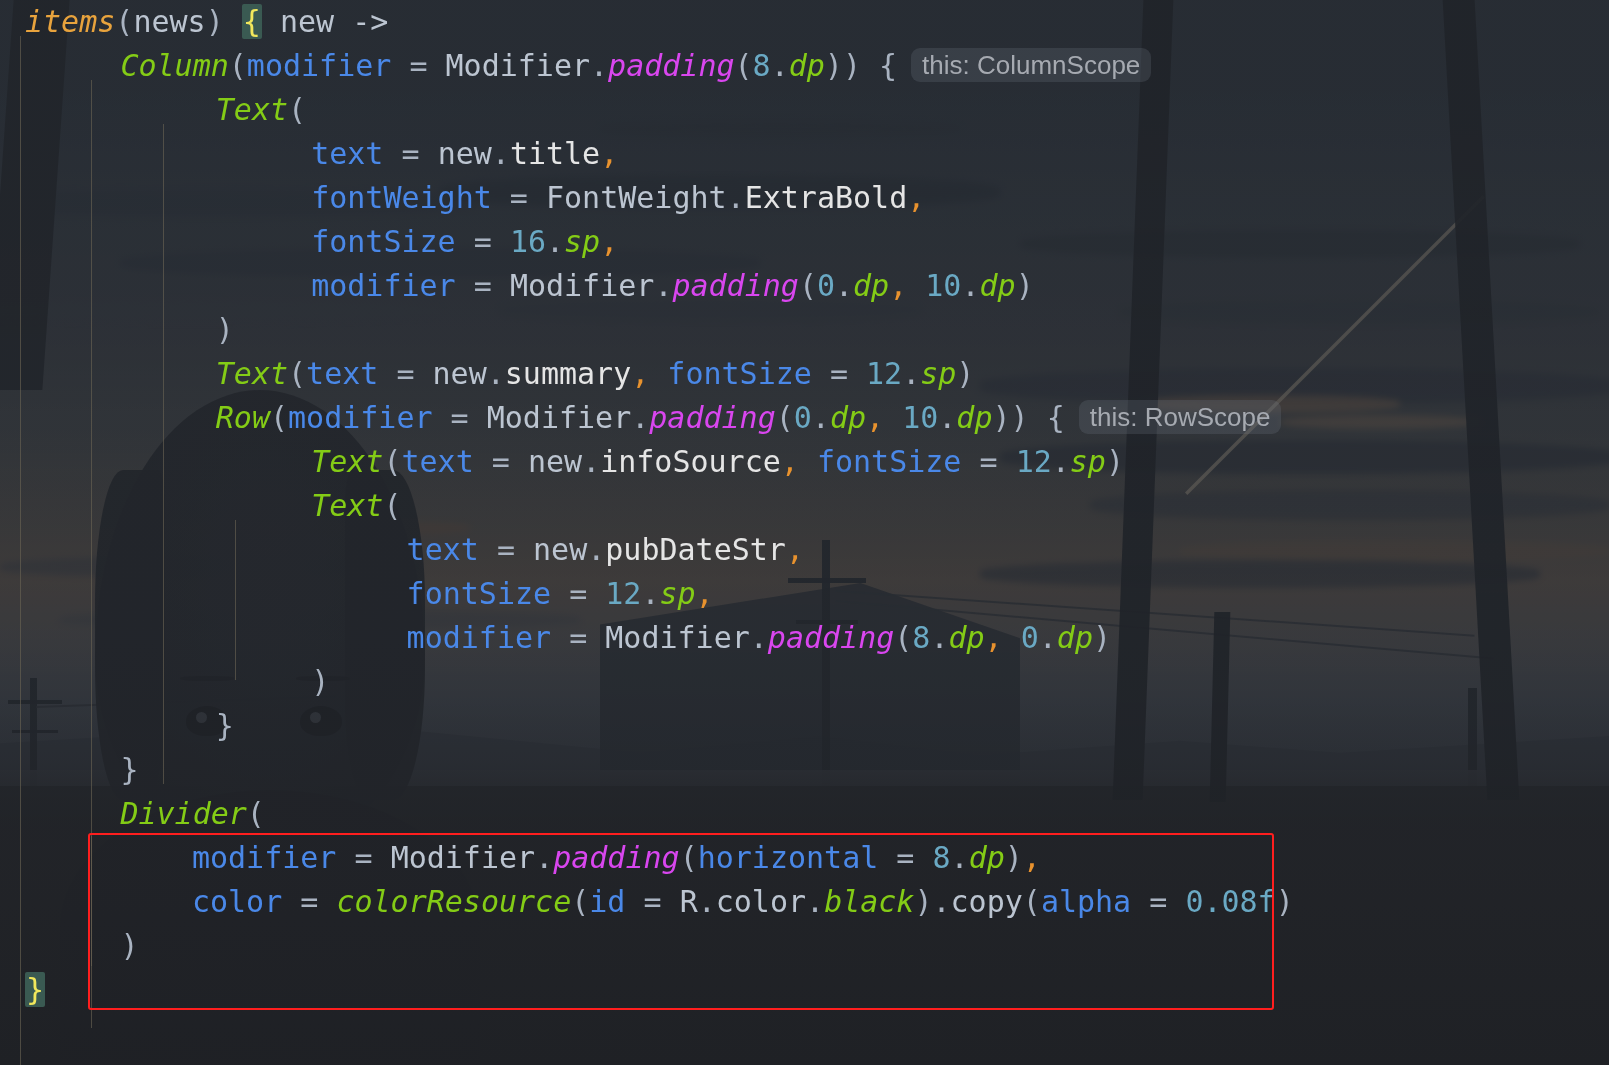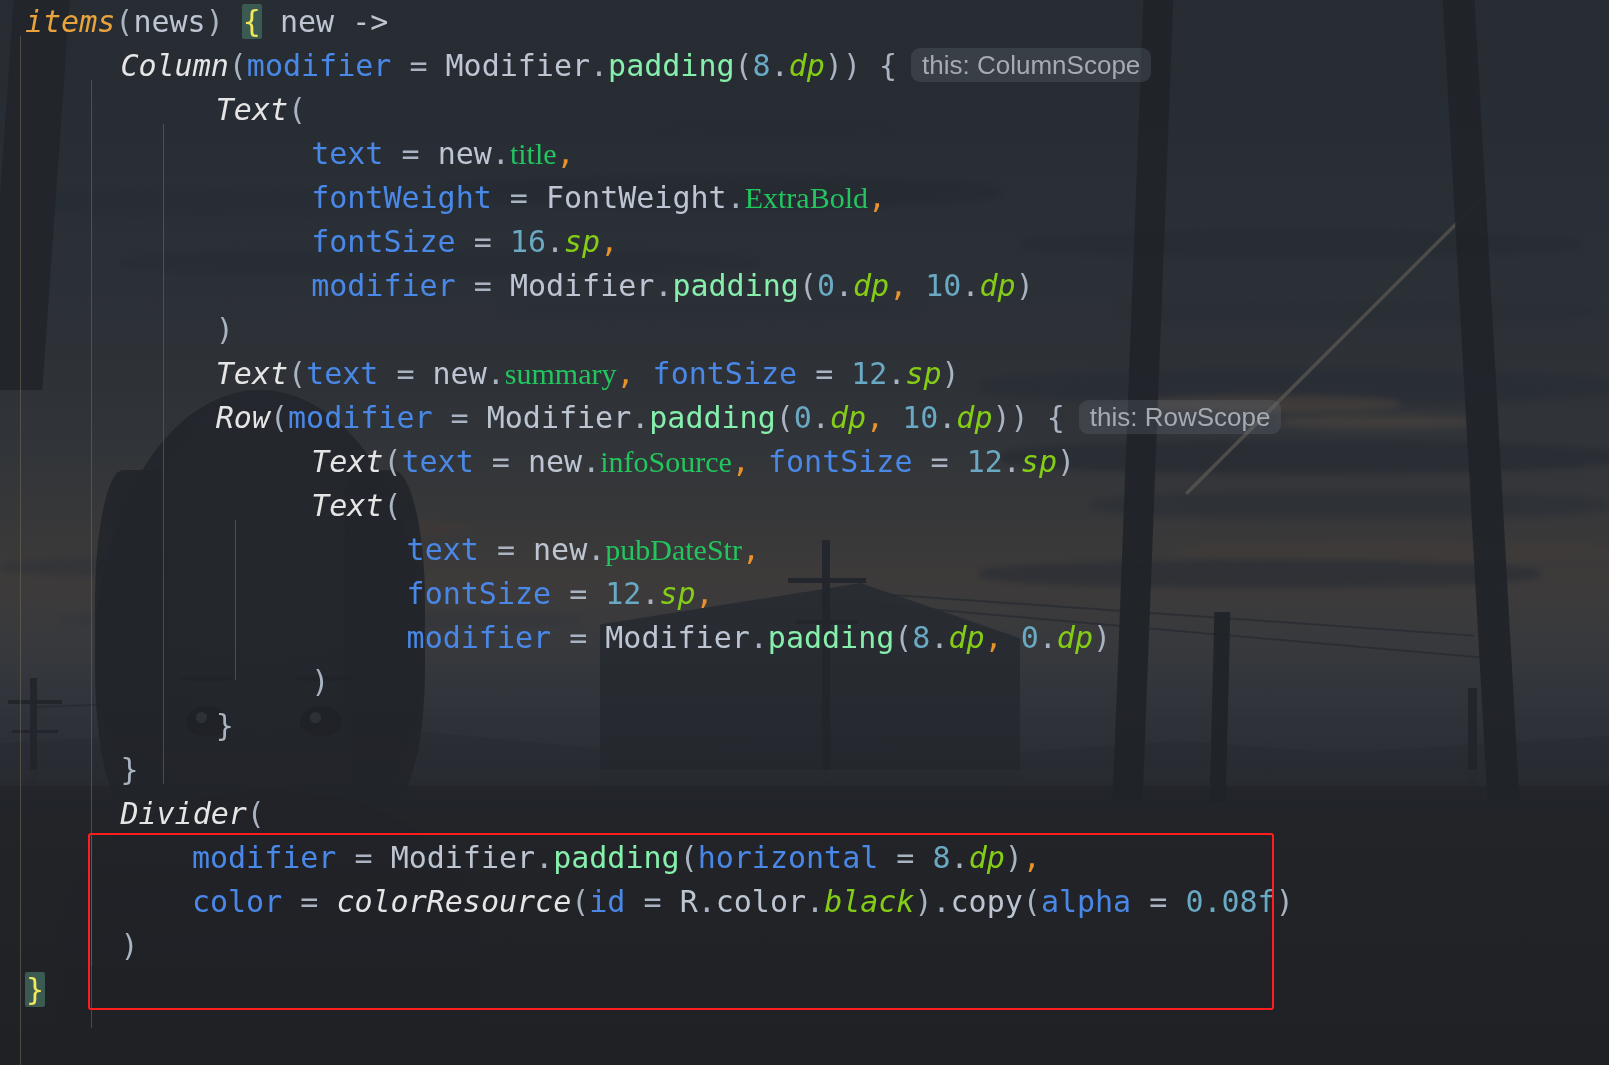--- a/index.html
+++ b/index.html
@@ -89,25 +89,25 @@
   #code{
     position:absolute;left:0;top:0;width:1609px;height:1065px;
     font-size:30px;line-height:44px;
     letter-spacing:0px;
     white-space:pre;
   }
   .ln{position:absolute;left:25px;height:44px;}
   .indent{position:absolute;width:1px;background:#6b6454;opacity:.62;}
   
   .ext   {color:#e8a33d;font-style:italic;}   
-  .comp  {color:#e5e5e5;font-style:italic;}   
-  .extfn {color:#86efac;}   
+  .comp  {color:#84cc16;font-style:italic;}   
+  .extfn {color:#d946ef;font-style:italic;}   
   .param {color:#4a88e8;}                      
   .ident {color:#bcc5d1;}                      
-  .prop  {color:#22c55e;font-family:Liberation Serif, serif;}                      
+  .prop  {color:#e5e5e5;}                      
   .unit  {color:#84cc16;font-style:italic;}    
   .num   {color:#6aa9c4;}                      
   .punct {color:#a9b3c1;}                      
   .comma {color:#e8922e;}                      
   .arrow {color:#bcc5d1;}
   .brace {color:#f2e85c;}
   .bhl   {background:#3a5a52;border-radius:2px;padding:0 1px;}
   
   .hint{
     display:inline-block;

